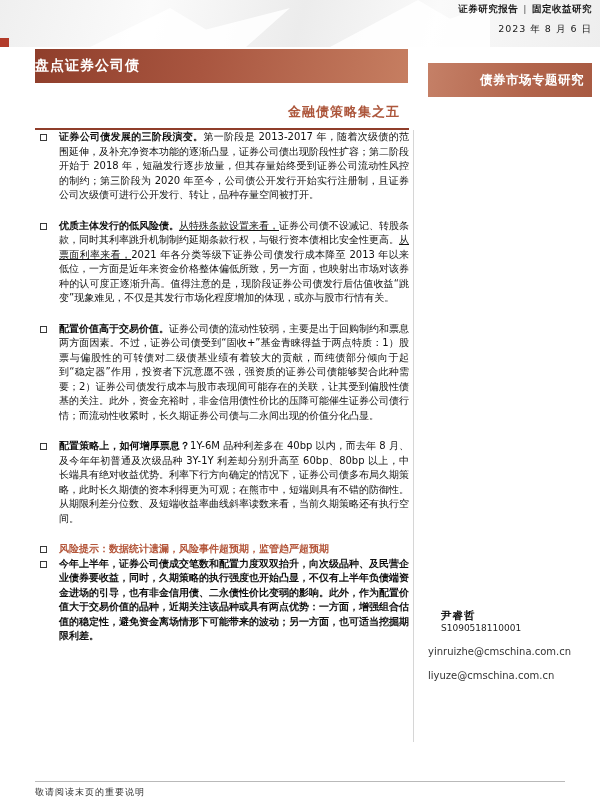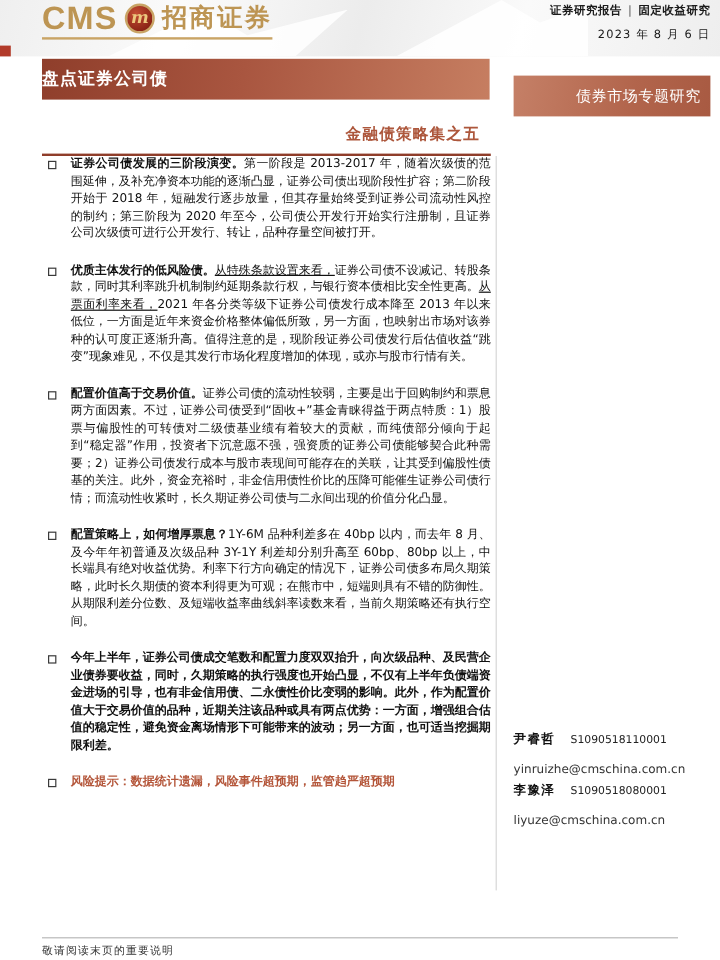--- a/index.html
+++ b/index.html
@@ -26,60 +26,53 @@
   .hdr-div{margin:0 5px;font-weight:normal;color:#555;}
   .report-date{font-size:9.5px;font-weight:normal;color:#1a1a1a;margin-top:7px;letter-spacing:1px;}
   .page-marker{position:absolute;left:0;top:38px;width:9px;height:9px;background:#b23b2a;}
   
   .main-banner{position:absolute;left:35px;top:49px;width:373px;height:34px;box-sizing:border-box;
                background:linear-gradient(100deg,#8f3e2b 0%,#a95640 45%,#c67e61 100%);
                color:#fff;font-weight:bold;font-size:14px;letter-spacing:1px;
                display:flex;align-items:center;}
   .side-banner{position:absolute;left:428px;top:63px;width:164px;height:34px;box-sizing:border-box;
                background:linear-gradient(100deg,#c58067 0%,#b2654c 60%,#a85a42 100%);
-               color:#fff;font-weight:normal;font-size:12.5px;letter-spacing:.5px;
+               color:#fff;font-weight:bold;font-size:12.5px;letter-spacing:.5px;
                display:flex;align-items:center;justify-content:flex-end;padding-right:8px;}
   .subtitle{position:absolute;left:35px;top:103px;width:365px;text-align:right;
             font-size:13px;font-weight:bold;color:#ad573c;letter-spacing:1px;}
   
   .main-col{position:absolute;left:35px;top:128px;width:374px;box-sizing:border-box;
             border-top:2px solid #8f3d2a;padding-top:0;}
   .bullet{display:flex;margin-bottom:16px;}
   .bmark{width:5px;height:5px;border:1px solid #3a3a3a;margin:4px 12px 0 5px;flex:none;}
   .btext{flex:1;font-size:10px;line-height:14.5px;color:#101010;text-align:justify;}
   .btext .b{font-weight:bold;}
   .btext .u{text-decoration:underline;}
   .bullet.risk{margin-top:12px;margin-bottom:0;}
   .bullet.risk .btext{color:#b4563a;font-weight:bold;text-align:left;}
   
   .v-sep{position:absolute;left:413px;top:130px;width:1px;height:612px;background:#d6d6d6;}
   .sidebar{position:absolute;left:428px;top:607px;width:166px;}
-  .a-row{display:flex;align-items:baseline;margin-top:2px;}
+  .a-row{display:flex;align-items:baseline;margin-top:2px;flex-direction:column;}
   .a-name{font-size:10.5px;font-weight:bold;color:#111;letter-spacing:1px;}
   .a-code{font-size:9px;color:#222;margin-left:13px;}
   .a-email{font-size:10px;color:#333;margin-top:13px;margin-bottom:5px;}
   
   .footer-line{position:absolute;left:35px;top:781px;width:530px;height:1px;background:#b9b9b9;}
   .footer-note{position:absolute;left:35px;top:786px;font-size:9px;color:#333;letter-spacing:1px;}
 </style>
 </head>
 <body>
 
 <div class="page">
 
   <div class="header">
     <div class="hdr-shape s1"></div>
     <div class="hdr-shape s2"></div>
-    <div class="logo">
-      <span class="logo-cms">CMS</span>
-      <span class="logo-emblem">
-          <i>m</i>
-        </span>
-      <span class="logo-cn">招商证券</span>
-    </div>
     <div class="header-right">
       <div class="report-line">
         <span>证券研究报告</span><span class="hdr-div">|</span><span>固定收益研究</span>
       </div>
       <div class="report-date">2023 年 8 月 6 日</div>
     </div>
   </div>
   <div class="page-marker"></div>
 
   <div class="main-banner">盘点证券公司债</div>
@@ -96,45 +89,41 @@
         <div class="btext"><span class="b">优质主体发行的低风险债。</span><span class="u">从特殊条款设置来看，</span><span>证券公司债不设减记、转股条款，同时其利率跳升机制制约延期条款行权，与银行资本债相比安全性更高。</span><span class="u">从票面利率来看，</span><span>2021 年各分类等级下证券公司债发行成本降至 2013 年以来低位，一方面是近年来资金价格整体偏低所致，另一方面，也映射出市场对该券种的认可度正逐渐升高。值得注意的是，现阶段证券公司债发行后估值收益“跳变”现象难见，不仅是其发行市场化程度增加的体现，或亦与股市行情有关。</span></div>
       </div>
       <div class="bullet">
         <span class="bmark"></span>
         <div class="btext"><span class="b">配置价值高于交易价值。</span><span>证券公司债的流动性较弱，主要是出于回购制约和票息两方面因素。不过，证券公司债受到“固收+”基金青睐得益于两点特质：1）股票与偏股性的可转债对二级债基业绩有着较大的贡献，而纯债部分倾向于起到“稳定器”作用，投资者下沉意愿不强，强资质的证券公司债能够契合此种需要；2）证券公司债发行成本与股市表现间可能存在的关联，让其受到偏股性债基的关注。此外，资金充裕时，非金信用债性价比的压降可能催生证券公司债行情；而流动性收紧时，长久期证券公司债与二永间出现的价值分化凸显。</span></div>
       </div>
       <div class="bullet">
         <span class="bmark"></span>
         <div class="btext"><span class="b">配置策略上，如何增厚票息？</span><span>1Y-6M 品种利差多在 40bp 以内，而去年 8 月、及今年年初普通及次级品种 3Y-1Y 利差却分别升高至 60bp、80bp 以上，中长端具有绝对收益优势。利率下行方向确定的情况下，证券公司债多布局久期策略，此时长久期债的资本利得更为可观；在熊市中，短端则具有不错的防御性。从期限利差分位数、及短端收益率曲线斜率读数来看，当前久期策略还有执行空间。</span></div>
       </div>
+      <div class="bullet risk">
+        <span class="bmark"></span>
+        <div class="btext"><span class="b">风险提示：数据统计遗漏，风险事件超预期，监管趋严超预期</span></div>
+      </div>
       <div class="bullet">
         <span class="bmark"></span>
         <div class="btext"><span class="b">今年上半年，证券公司债成交笔数和配置力度双双抬升，向次级品种、及民营企业债券要收益，同时，久期策略的执行强度也开始凸显，不仅有上半年负债端资金进场的引导，也有非金信用债、二永债性价比变弱的影响。此外，作为配置价值大于交易价值的品种，近期关注该品种或具有两点优势：一方面，增强组合估值的稳定性，避免资金离场情形下可能带来的波动；另一方面，也可适当挖掘期限利差。</span></div>
-      </div>
-      <div class="bullet risk">
-        <span class="bmark"></span>
-        <div class="btext"><span class="b">风险提示：数据统计遗漏，风险事件超预期，监管趋严超预期</span></div>
       </div>
     </div>
 
   <div class="v-sep"></div>
 
   <div class="sidebar">
     <div class="analyst">
       <div class="a-row">
         <span class="a-name">尹睿哲</span>
         <span class="a-code">S1090518110001</span>
       </div>
       <div class="a-email">yinruizhe@cmschina.com.cn</div>
     </div>
     <div class="analyst">
-      <div class="a-row">
-        <span class="a-name">李豫泽</span>
-        <span class="a-code">S1090518080001</span>
-      </div>
       <div class="a-email">liyuze@cmschina.com.cn</div>
     </div>
   </div>
 
   <div class="footer-line"></div>
   <div class="footer-note">敬请阅读末页的重要说明</div>
 
 </div>
 
 </body></html>

